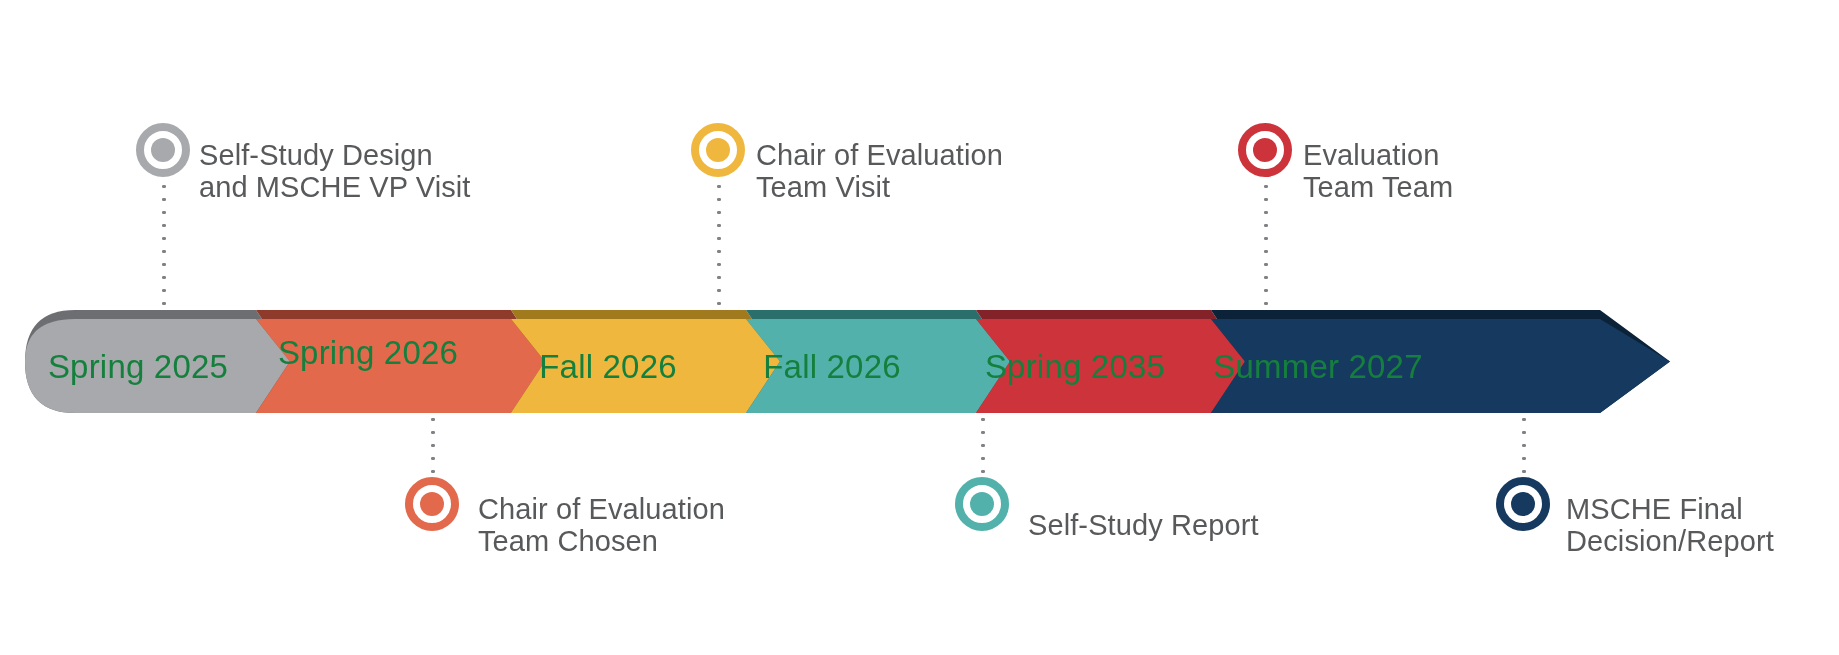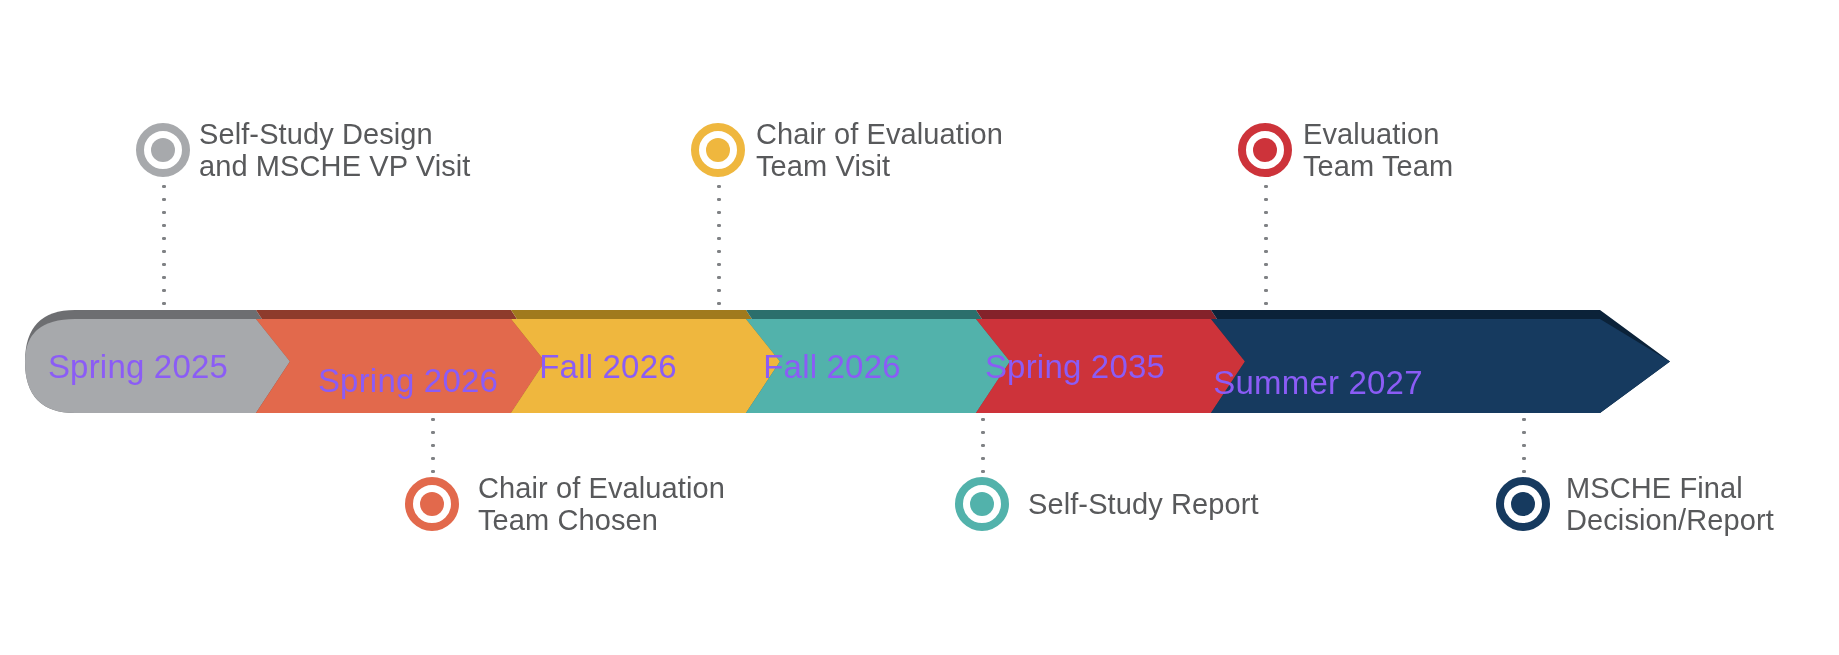--- a/index.html
+++ b/index.html
@@ -77,36 +77,37 @@
     z-index: -1;
   }
 
   .marker-label {
     position: absolute;
     color: #58595b;
     font-size: 29px;
     line-height: 1.12;
     letter-spacing: 0.1px;
     white-space: pre-line;
+    margin-top: 21px;
   }
   .marker-label.above  {  }
 
   
   .connector {
     position: absolute;
     width: 4px;
     background-image: radial-gradient(circle, #808285 1.7px, rgba(0,0,0,0) 2.0px);
     background-size: 4px 13px;
     background-repeat: repeat-y;
   }
 
   
   .seg-label {
     position: absolute;
-    color: #8b5cf6;
+    color: #15803d;
     font-size: 33px;
     line-height: 1;
     white-space: nowrap;
     transform: translate(-50%, -50%);
     letter-spacing: 0.2px;
   }
 </style>
 </head>
 <body>
 
@@ -134,25 +135,25 @@
         <path d="M 976 319 L 1211 319 L 1245 361.5 L 1211 413 L 976 413 L 1010 361.5 Z" fill="#cd333a"></path>
       </g>
       <g>
         <path d="M 1211 310 L 1600 310 L 1670 361.5 L 1600 413 L 1211 413 L 1245 361.5 Z" fill="#0b2239"></path>
         <path d="M 1211 319 L 1600 319 L 1670 361.5 L 1600 413 L 1211 413 L 1245 361.5 Z" fill="#163a5f"></path>
       </g>
     </svg>
 
   <div id="seg-labels">
       <div class="seg-label" style="left: 138px; top: 366px;">Spring 2025</div>
-      <div class="seg-label" style="left: 368px; top: 380px; margin-left: 40px;">Spring 2026</div>
+      <div class="seg-label" style="left: 368px; top: 352px;">Spring 2026</div>
       <div class="seg-label" style="left: 608px; top: 366px;">Fall 2026</div>
       <div class="seg-label" style="left: 832px; top: 366px;">Fall 2026</div>
       <div class="seg-label" style="left: 1075px; top: 366px;">Spring 2035</div>
-      <div class="seg-label" style="left: 1318px; top: 366px; margin-top: 16px;">Summer 2027</div>
+      <div class="seg-label" style="left: 1318px; top: 366px;">Summer 2027</div>
     </div>
   <div id="connectors">
       <div class="connector" style="left: 162px; top: 180px; height: 130px;"></div>
       <div class="connector" style="left: 717px; top: 180px; height: 130px;"></div>
       <div class="connector" style="left: 1264px; top: 180px; height: 130px;"></div>
       <div class="connector" style="left: 431px; top: 413px; height: 61px;"></div>
       <div class="connector" style="left: 981px; top: 413px; height: 61px;"></div>
       <div class="connector" style="left: 1522px; top: 413px; height: 61px;"></div>
     </div>
   <div id="markers">

